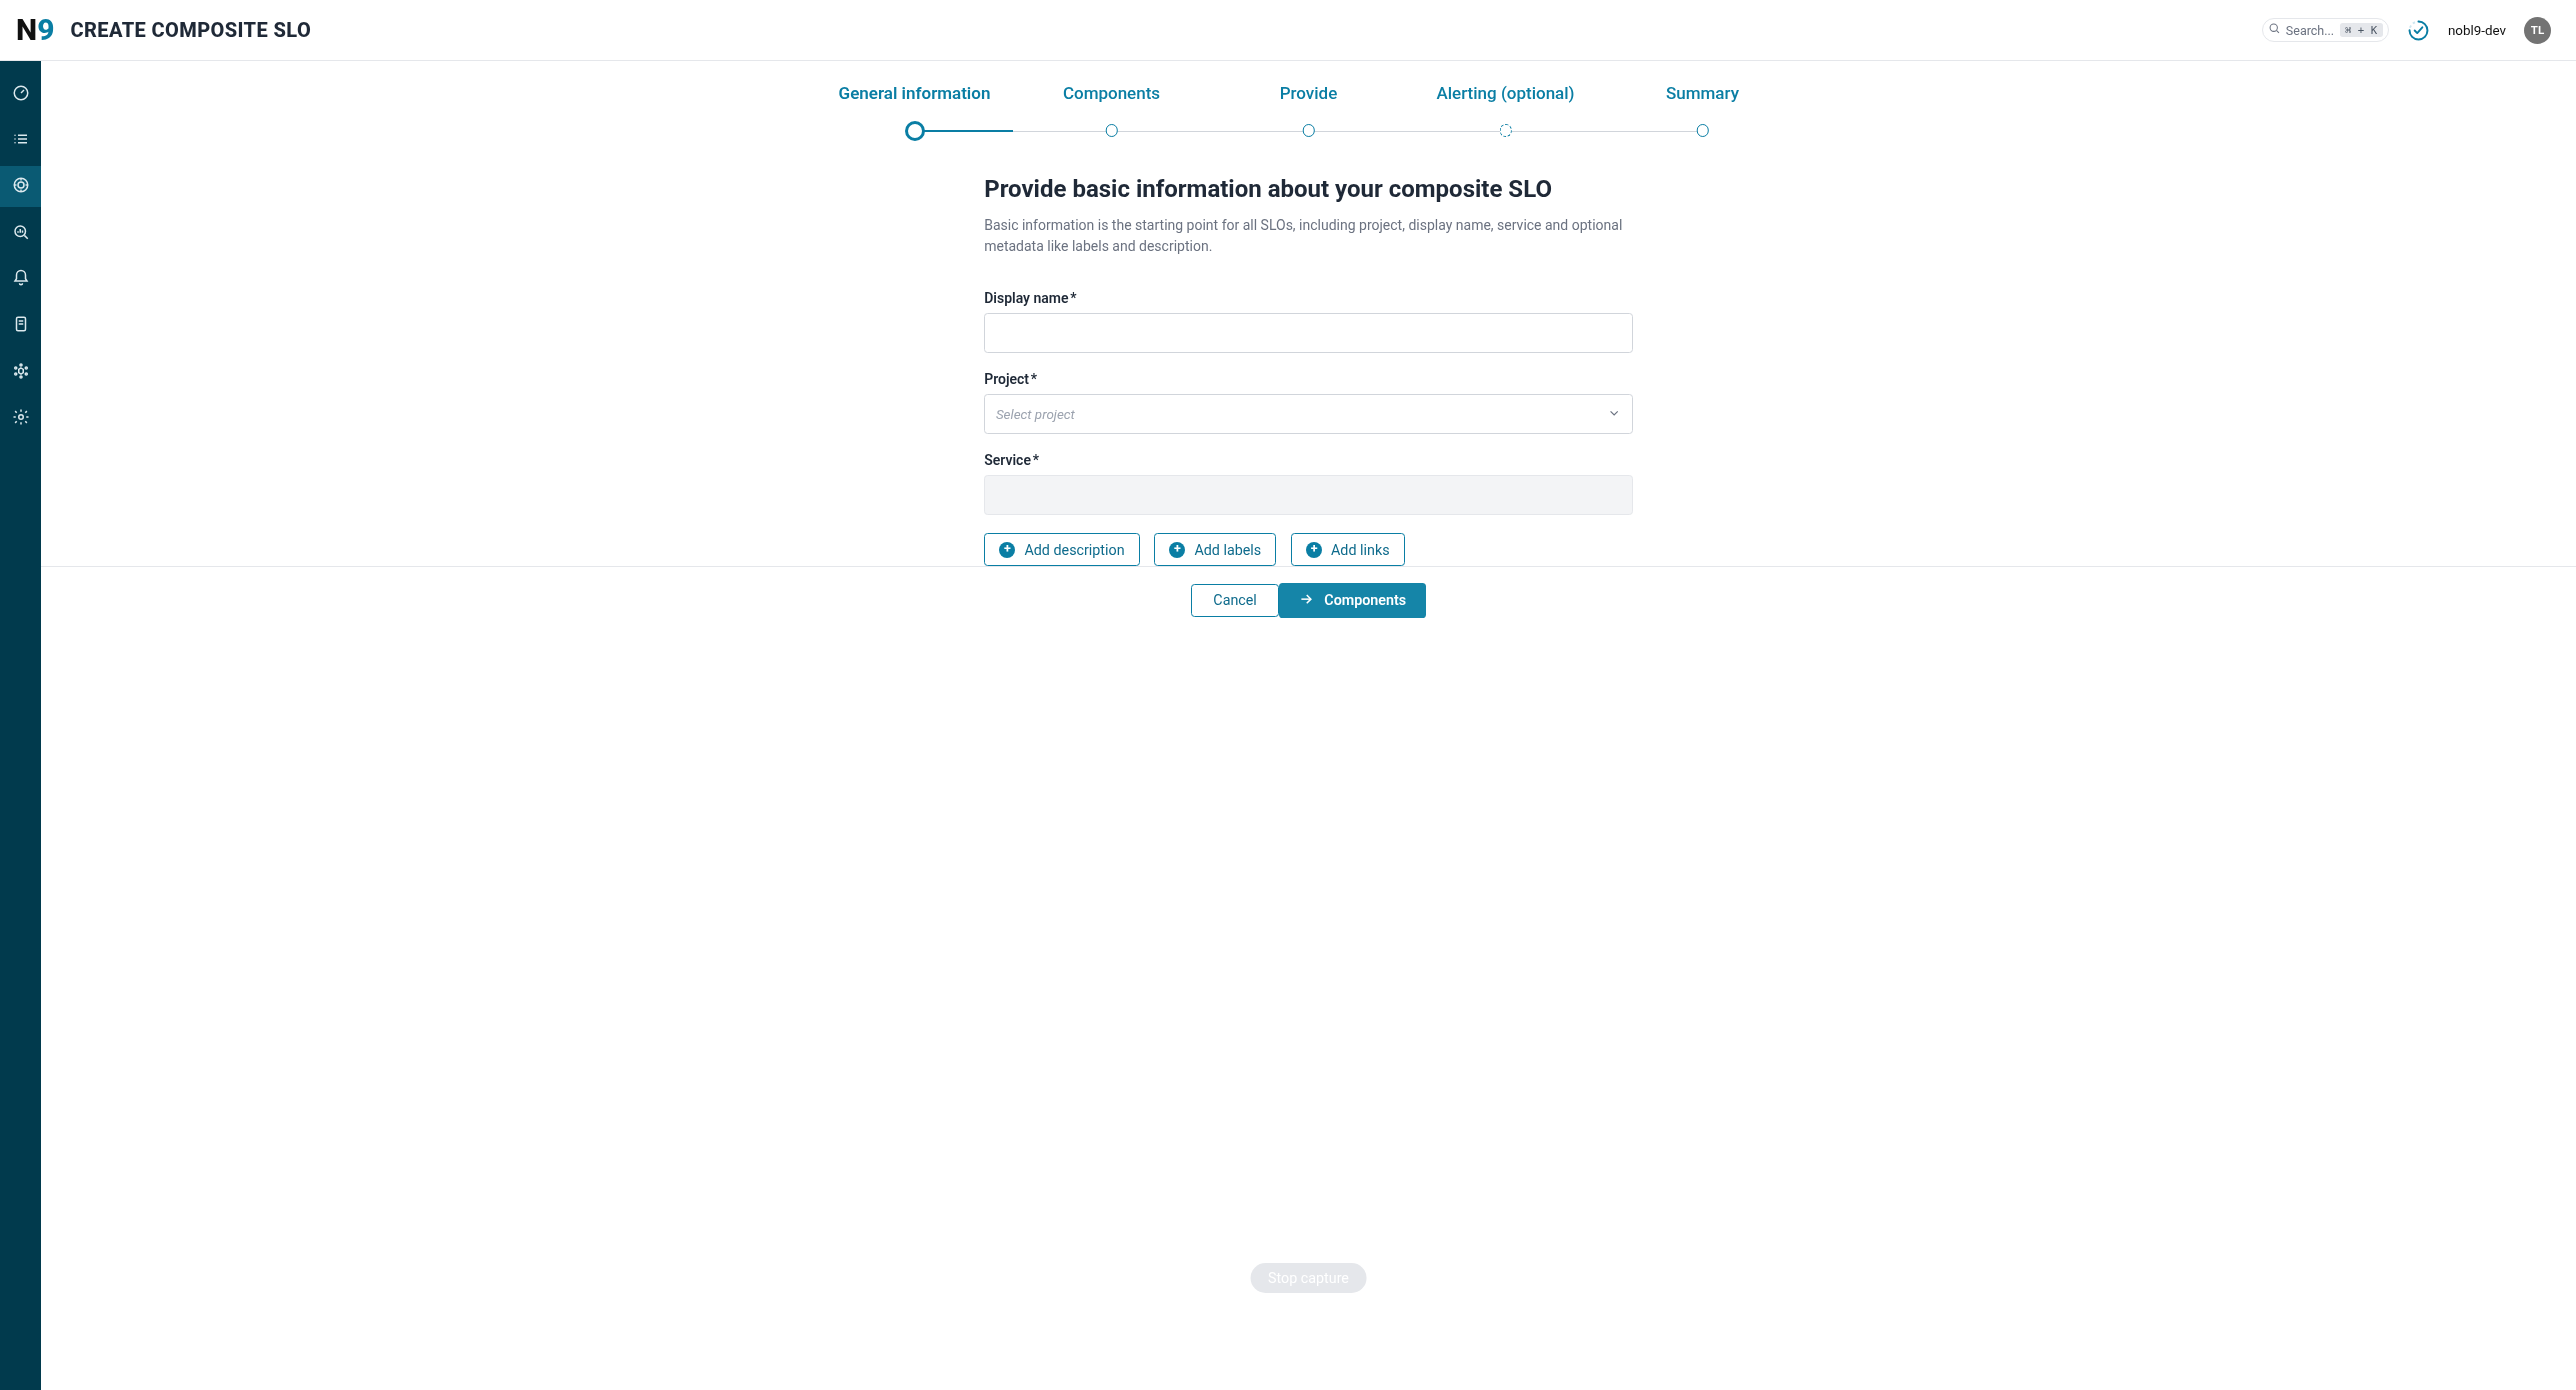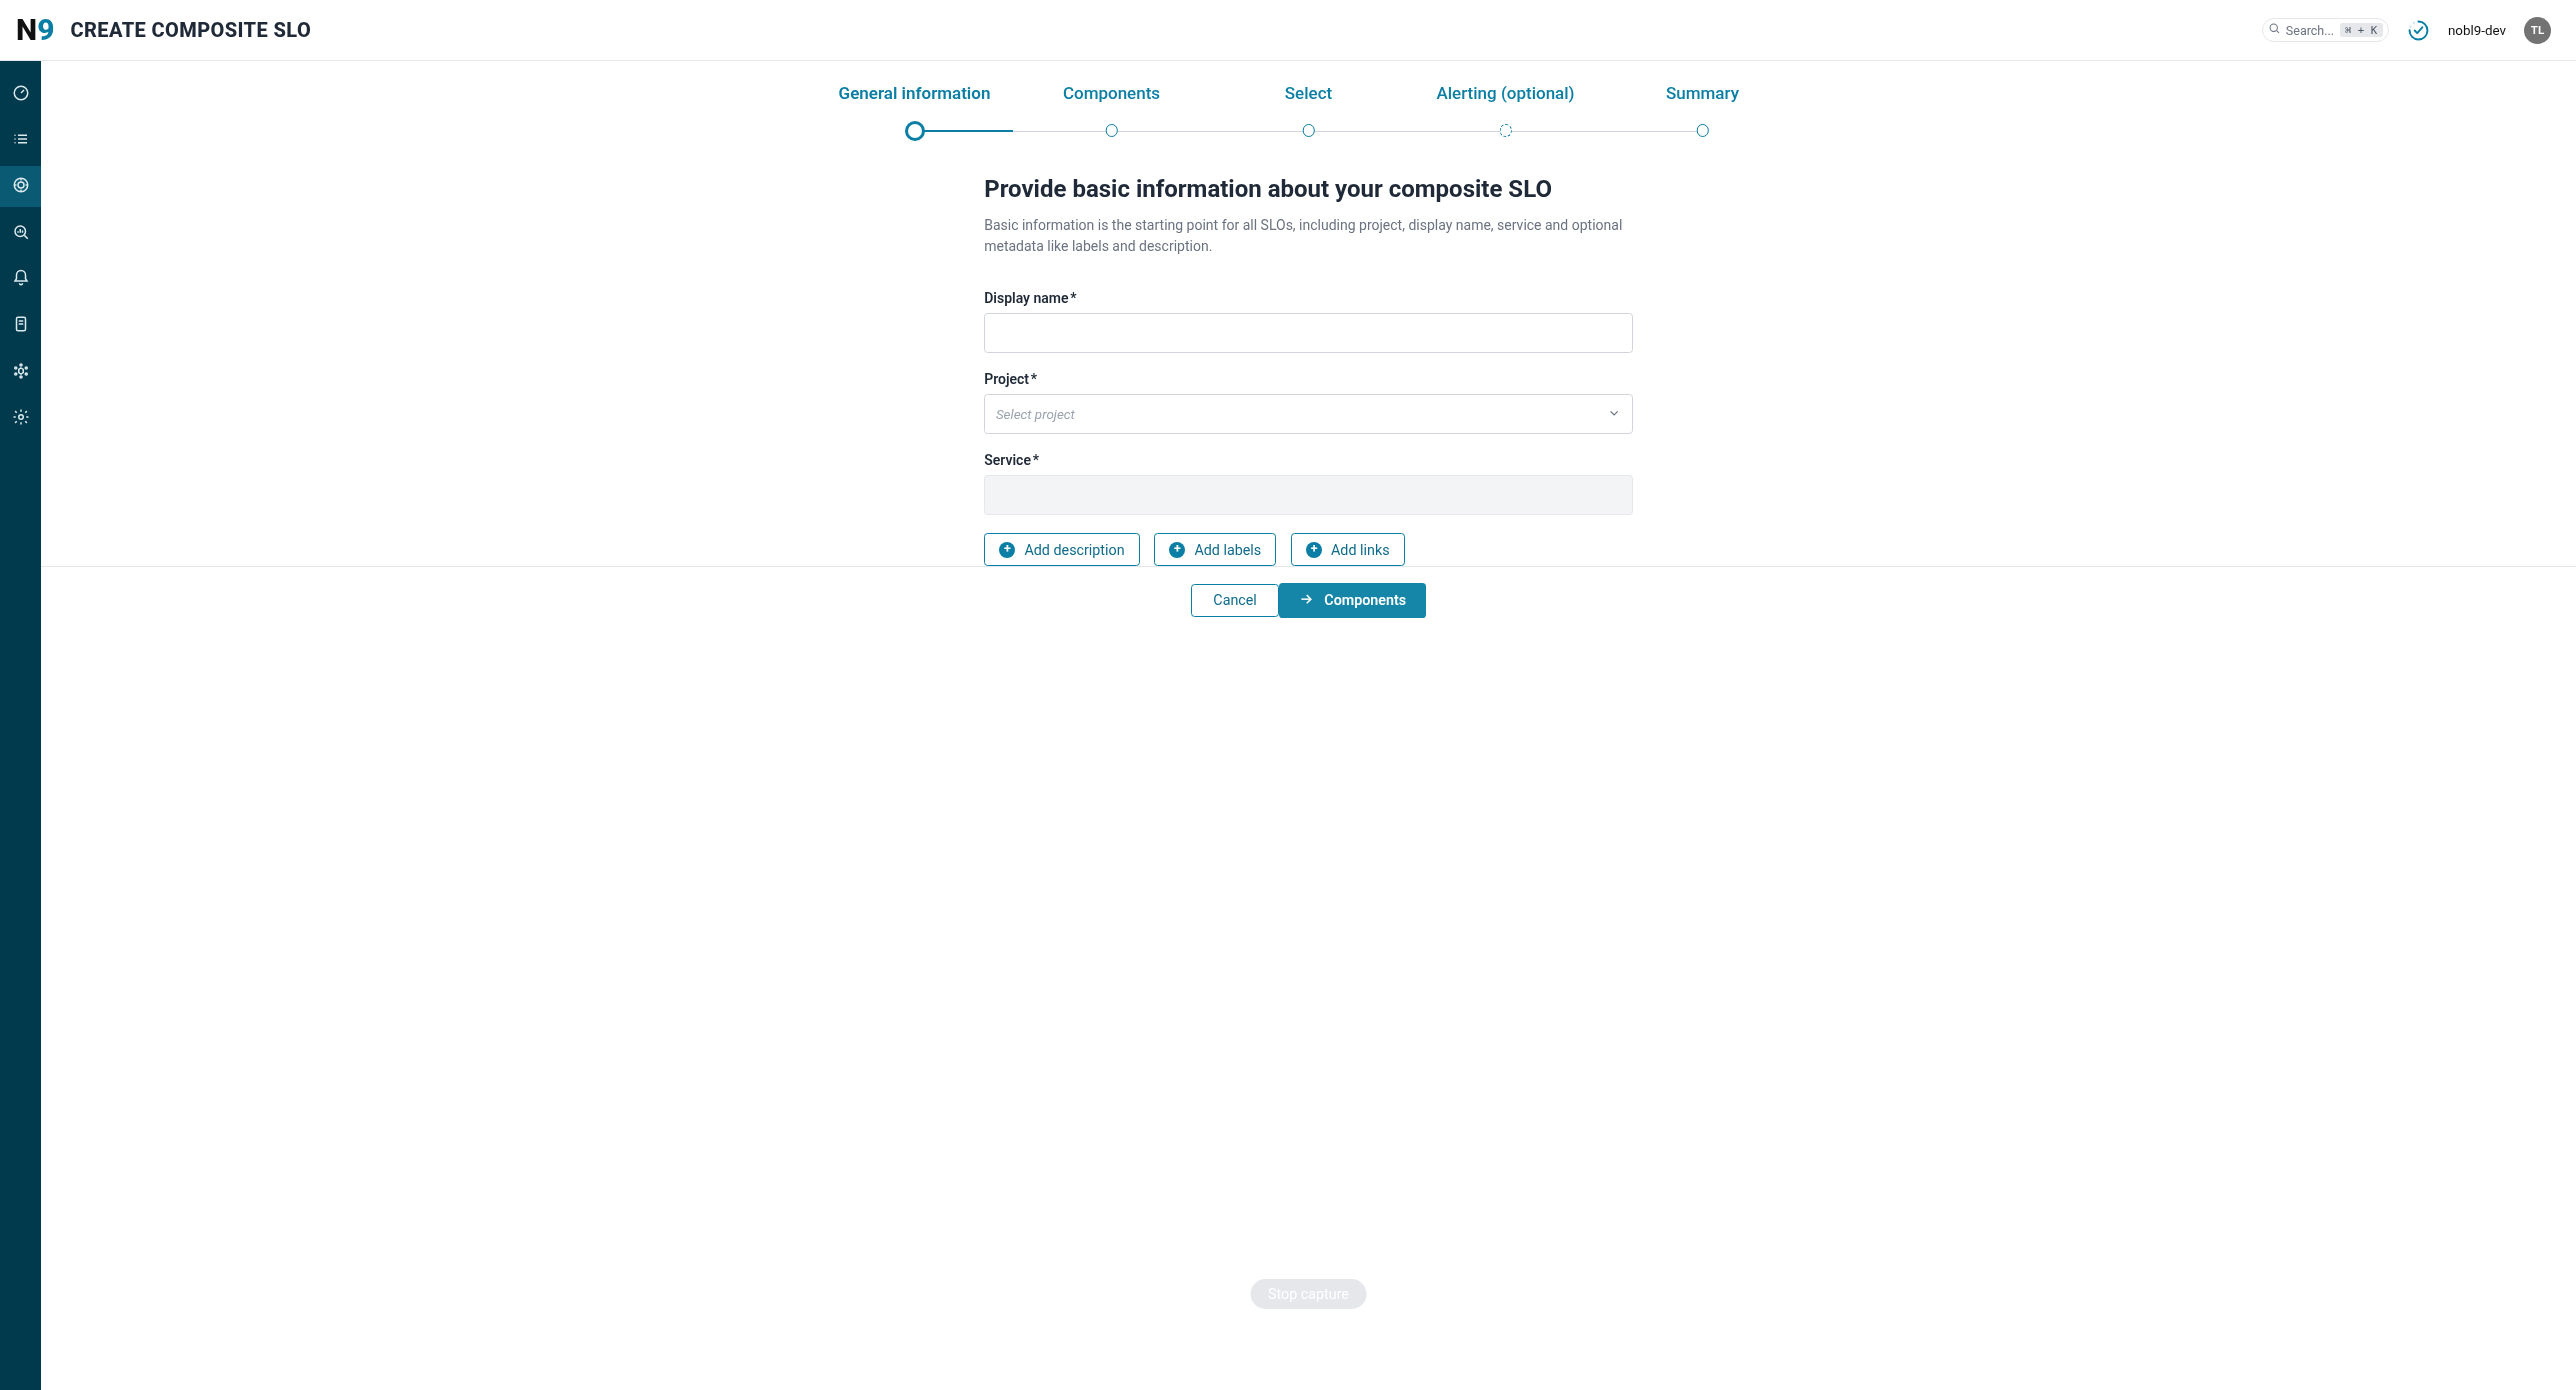--- a/index.html
+++ b/index.html
@@ -58,21 +58,21 @@
   .label .req{}
   .input, .select{width:100%;height:40px;border:0.9px solid var(--border);border-radius:3.6px;padding:0 10.7px;font-size:13.4px;background:#fff;}
   .select{display:flex;align-items:center;justify-content:space-between;color:#9ca3af;font-style:italic;cursor:pointer;}
   .select .chev{color:#6b7280;font-style:normal;}
   .input.disabled{background:#f3f4f6;border-color:#e5e7eb;}
   .btn-row{display:flex;gap:14.3px;margin-top:12.5px;}
   .pill-btn{display:inline-flex;align-items:center;gap:9px;border:0.9px solid var(--teal);color:var(--teal-dark);background:#fff;border-radius:3.6px;padding:7.2px 14.3px;font-size:14.3px;cursor:pointer;}
   .pill-btn .plus{width:16px;height:16px;border-radius:50%;background:var(--teal);color:#fff;display:inline-flex;align-items:center;justify-content:center;font-weight:700;font-size:12.5px;line-height:1;}
 
   
-  .chip{position:absolute;bottom:81px;left:50%;transform:translateX(-50%);background:#e5e7eb;color:#fff;padding:7.2px 18px;border-radius:895px;font-size:14.3px;}
+  .chip{position:absolute;bottom:97px;left:50%;transform:translateX(-50%);background:#e5e7eb;color:#fff;padding:7.2px 18px;border-radius:895px;font-size:14.3px;}
 
   
   .footer{border-top:0.9px solid #e5e7eb;padding:16px 0;display:flex;}
   .footer-inner{width:985px;margin:0 auto;display:flex;justify-content:center;align-items:center;}
   .btn-outline{border:0.9px solid var(--teal);color:var(--teal-dark);background:#fff;border-radius:3.6px;padding:7.2px 21.5px;font-size:14.3px;cursor:pointer;}
   .btn-primary{background:#1585a8;color:#fff;border:none;border-radius:3.6px;padding:9px 20px;font-size:14.3px;font-weight:600;display:inline-flex;align-items:center;gap:10.7px;cursor:pointer;}
 </style>
 </head>
 <body>
 
@@ -170,21 +170,21 @@
           </svg></span>
     </div>
   </div>
 
   <div class="main">
 
     <div class="stepper">
       <div class="step-labels">
         <div class="step-label" style="font-weight:600;">General information</div>
         <div class="step-label">Components</div>
-        <div class="step-label">Select</div>
+        <div class="step-label">Provide</div>
         <div class="step-label">Alerting (optional)</div>
         <div class="step-label">Summary</div>
       </div>
       <div class="step-track">
         <div class="track-line done" style="left:10%;width:10%;"></div>
         <div class="track-line" style="left:20%;width:70%;"></div>
         <div class="step-dot current" style="left:10%;"></div>
         <div class="step-dot small" style="left:30%;"></div>
         <div class="step-dot small" style="left:50%;"></div>
         <div class="step-dot small dashed" style="left:70%;"></div>

